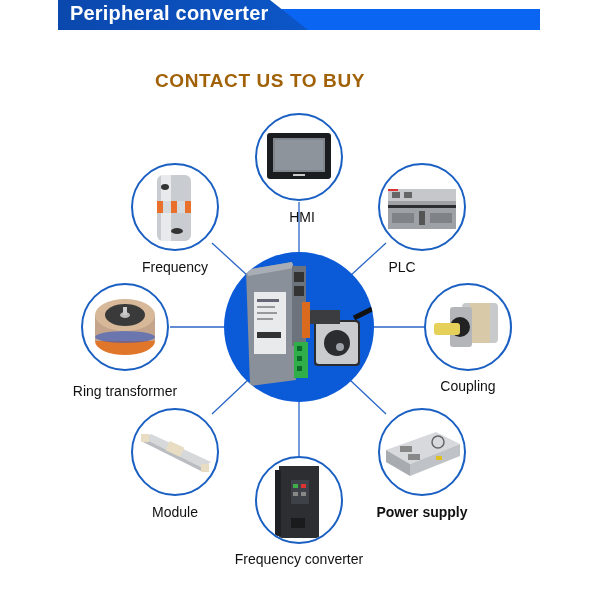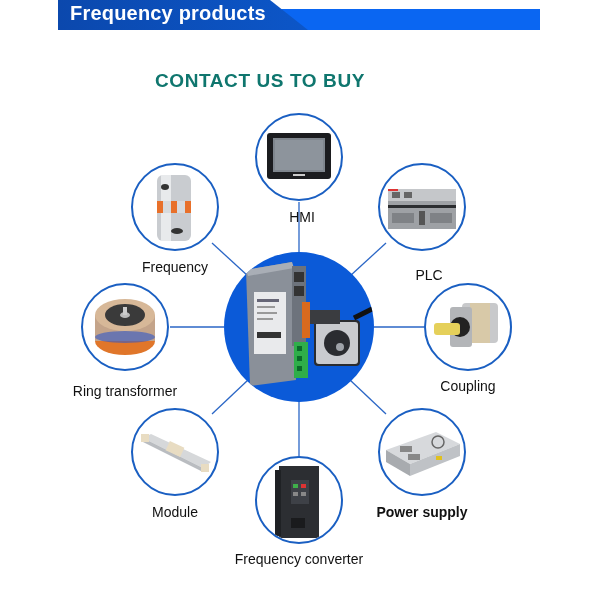--- a/index.html
+++ b/index.html
@@ -1,33 +1,33 @@
 <!DOCTYPE html>
 <html><head>
 <meta charset="utf-8">
 <style>
   html,body{margin:0;padding:0;background:#fff;}
   body{width:600px;height:600px;position:relative;overflow:hidden;font-family:"Liberation Sans","DejaVu Sans",sans-serif;}
   .banner{position:absolute;left:58px;top:0;width:482px;height:30px;}
   .banner .bar{position:absolute;left:0;top:9px;width:482px;height:21px;background:#0a66f2;}
   .banner .dark{position:absolute;left:0;top:0;width:250px;height:30px;background:linear-gradient(90deg,#0b48ad,#0c56c8);clip-path:polygon(0 0,212px 0,250px 30px,0 30px);}
   .banner .title{position:absolute;left:12px;top:2px;color:#fff;font-size:20px;font-weight:bold;letter-spacing:0.2px;}
-  .headline{position:absolute;left:0;width:520px;top:70px;text-align:center;font-size:19px;font-weight:bold;color:#0f766e;letter-spacing:0.6px;}
+  .headline{position:absolute;left:0;width:520px;top:70px;text-align:center;font-size:19px;font-weight:bold;color:#a16207;letter-spacing:0.6px;}
   svg.lines{position:absolute;left:0;top:0;}
   .node{position:absolute;width:88px;height:88px;border:2px solid #1a5fc2;border-radius:50%;background:#fff;box-sizing:border-box;overflow:hidden;}
   .label{position:absolute;font-size:14px;color:#111;white-space:nowrap;transform:translateX(-50%);}
   .center{position:absolute;left:224px;top:252px;width:150px;height:150px;border-radius:50%;background:#0b5ad8;overflow:hidden;}
 </style>
 </head>
 <body>
 
 <div class="banner">
   <div class="bar"></div>
   <div class="dark"></div>
-  <div class="title">Frequency products</div>
+  <div class="title">Peripheral converter</div>
 </div>
 
 <div class="headline">CONTACT US TO BUY</div>
 
 <svg class="lines" width="600" height="600">
   <g stroke="#2a66c6" stroke-width="1.3">
     <line x1="299" y1="202" x2="299" y2="260"></line>
     <line x1="212" y1="243" x2="248" y2="276"></line>
     <line x1="386" y1="243" x2="350" y2="276"></line>
     <line x1="170" y1="327" x2="224" y2="327"></line>
@@ -94,21 +94,21 @@
     <rect x="8" y="24" width="68" height="12" fill="#c5c7ca"></rect>
     <rect x="8" y="24" width="10" height="2" fill="#d33"></rect>
     <rect x="12" y="27" width="8" height="6" fill="#666"></rect>
     <rect x="24" y="27" width="8" height="6" fill="#666"></rect>
     <rect x="8" y="40" width="68" height="3" fill="#2b2d30"></rect>
     <rect x="12" y="48" width="22" height="10" fill="#7f8286"></rect>
     <rect x="50" y="48" width="22" height="10" fill="#7f8286"></rect>
     <rect x="39" y="46" width="6" height="14" fill="#555"></rect>
   </svg>
 </div>
-<div class="label" style="left:429px;top:259px;margin-top:8px;">PLC</div>
+<div class="label" style="left:402px;top:259px;">PLC</div>
 
 <div class="node" style="left:81px;top:283px;">
   <svg width="84" height="84">
     <ellipse cx="42" cy="56" rx="30" ry="14" fill="#e0762a"></ellipse>
     <rect x="12" y="30" width="60" height="26" fill="#c4a48a"></rect>
     <ellipse cx="42" cy="52" rx="30" ry="6" fill="#3058c8" opacity="0.6"></ellipse>
     <ellipse cx="42" cy="30" rx="30" ry="16" fill="#d7b898"></ellipse>
     <ellipse cx="42" cy="30" rx="20" ry="11" fill="#3a3a3a"></ellipse>
     <ellipse cx="42" cy="30" rx="5" ry="3" fill="#bbb"></ellipse>
     <rect x="40" y="22" width="4" height="8" fill="#ccc"></rect>

